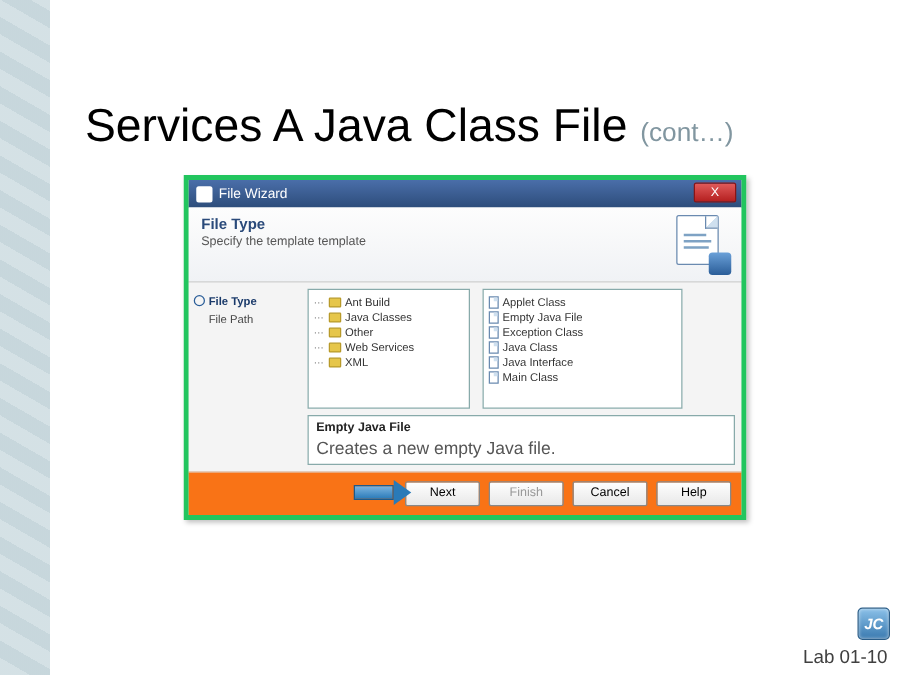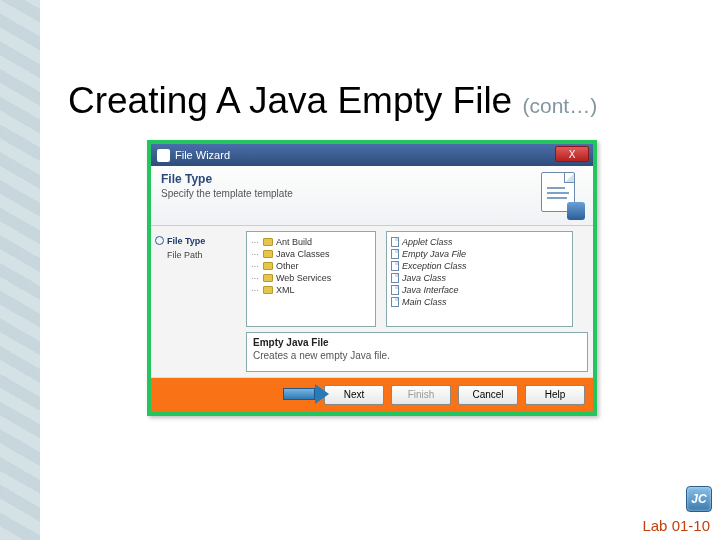--- a/index.html
+++ b/index.html
@@ -19,47 +19,47 @@
   .doc-icon .page .fold { position: absolute; right: 0; top: 0; width: 10px; height: 10px; background: linear-gradient(135deg, transparent 50%, #cfe0ef 50%); border-left: 1px solid #6a8ab0; border-bottom: 1px solid #6a8ab0; }
   .doc-icon .page .ln { position: absolute; left: 5px; height: 2px; background: #7ea2c4; }
   .doc-icon .cube { position: absolute; right: -2px; bottom: -2px; width: 18px; height: 18px; background: linear-gradient(#6aa0d8,#2a5d98); border-radius: 3px; }
   .body-section { display: flex; background: #f4f4f4; }
   .steps-col { width: 90px; padding: 8px 6px; }
   .steps-col .step { font-size: 9px; color: #444; padding: 2px 0 2px 10px; position: relative; }
   .steps-col .step.active { color: #1a3a6a; font-weight: bold; }
   .steps-col .step.active::before { content: ""; position: absolute; left: -2px; top: 2px; width: 7px; height: 7px; border: 1.5px solid #2a5d98; border-radius: 50%; }
   .pane { background: #fff; border: 1px solid #8aa; margin: 5px; height: 96px; overflow: hidden; padding: 4px 2px; }
   .cat-col { width: 130px; }
-  .tmpl-col { width: 187px; font-style: italic; }
+  .tmpl-col { width: 160px; }
   .lower-pane-group { display: flex; flex-direction: column; flex: 1; }
   .two-panes { display: flex; }
   .item { font-size: 9px; color: #333; padding: 1px 2px; display: flex; align-items: center; gap: 3px; white-space: nowrap; cursor: pointer; }
   .fico { width: 10px; height: 8px; background: #e6c64a; border: 1px solid #b89a2a; border-radius: 1px; flex-shrink: 0; }
   .fileico { width: 8px; height: 10px; background: #fff; border: 1px solid #6a8ab0; flex-shrink: 0; position: relative; }
   .fileico::after { content:""; position:absolute; right:0; top:0; width:3px; height:3px; background:#cfe0ef; }
   .dots { color: #888; letter-spacing: -1px; font-size: 8px; margin-right: 2px; }
   .desc-pane { background: #fff; border: 1px solid #8aa; margin: 0 5px 5px 5px; padding: 4px 6px; height: 40px; }
   .desc-pane .dt { font-size: 10px; font-weight: bold; color: #222; }
-  .desc-pane .dd { font-size: 10px; color: #555; margin-top: 2px; }
+  .desc-pane .dd { font-size: 14px; color: #555; margin-top: 2px; }
   .button-row { background: #f97316; padding: 7px 8px; display: flex; justify-content: flex-end; gap: 7px; align-items: flex-end; border-top: 1px solid #ddd; position: relative; }
   .btn { width: 60px; height: 20px; font-size: 10px; background: linear-gradient(#fefefe,#e8e8e8); border: 1px solid #888; border-radius: 2px; cursor: pointer; text-align: center; line-height: 18px; }
   .btn.disabled { color: #999; }
   .arrow { position: absolute; left: 132px; top: 6px; width: 48px; height: 20px; }
   .arrow .shaft { position: absolute; left: 0; top: 4px; width: 32px; height: 12px; background: linear-gradient(#7bb4e0,#2a7ab8); border: 1px solid #1d5a8a; }
   .arrow .head { position: absolute; left: 32px; top: 0; width: 0; height: 0; border-top: 10px solid transparent; border-bottom: 10px solid transparent; border-left: 14px solid #2a7ab8; }
   .jc-logo { position: absolute; right: 8px; bottom: 28px; width: 26px; height: 26px; background: linear-gradient(#8ac0e8,#3a7ab0); border: 1px solid #2a5d88; border-radius: 4px; color: #fff; font-size: 12px; font-weight: bold; display: flex; align-items: center; justify-content: center; font-style: italic; box-shadow: inset 0 0 3px rgba(255,255,255,0.6); }
-  .footer { position: absolute; right: 10px; bottom: 6px; font-size: 15px; color: #c2410c; margin-top: 14px; }
+  .footer { position: absolute; right: 10px; bottom: 6px; font-size: 15px; color: #404040; margin-top: 14px; }
 </style>
 </head>
 <body>
 
 <div class="left-stripe"></div>
 
 <div class="slide-title">
-  <span>Creating A Java Empty File </span><span class="cont">(cont…)</span>
+  <span>Services A Java Class File </span><span class="cont">(cont…)</span>
 </div>
 
 <div class="wizard-window">
   <div class="title-bar">
     <span class="icon"></span>
     <span>File Wizard</span>
     <div class="close-btn">X</div>
   </div>
   <div class="header-section">
     <div class="ht">File Type</div>

